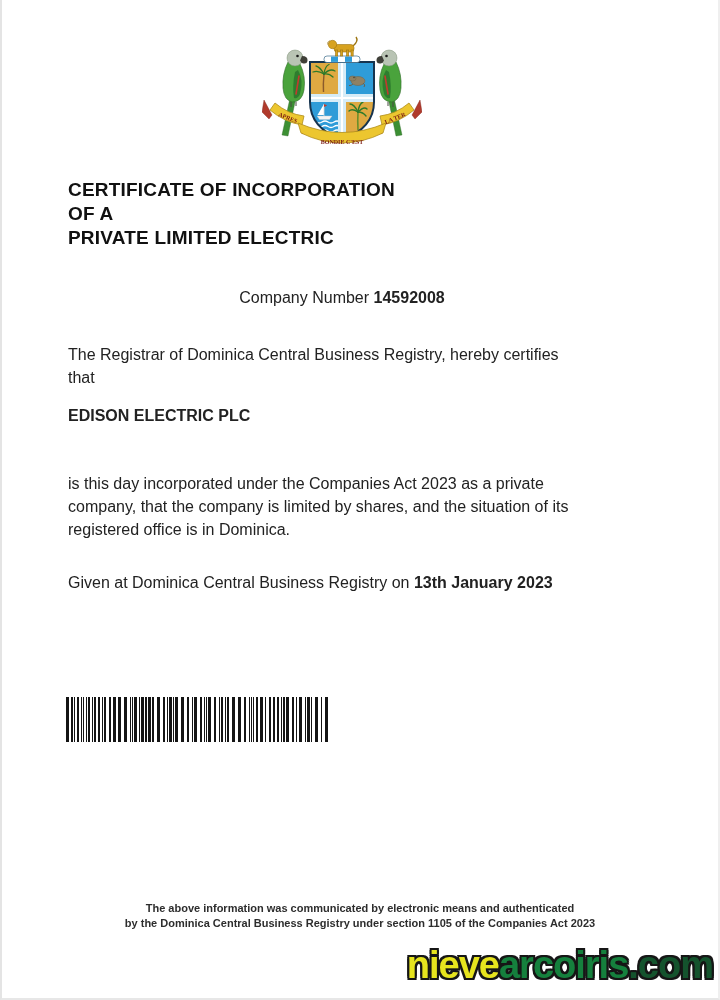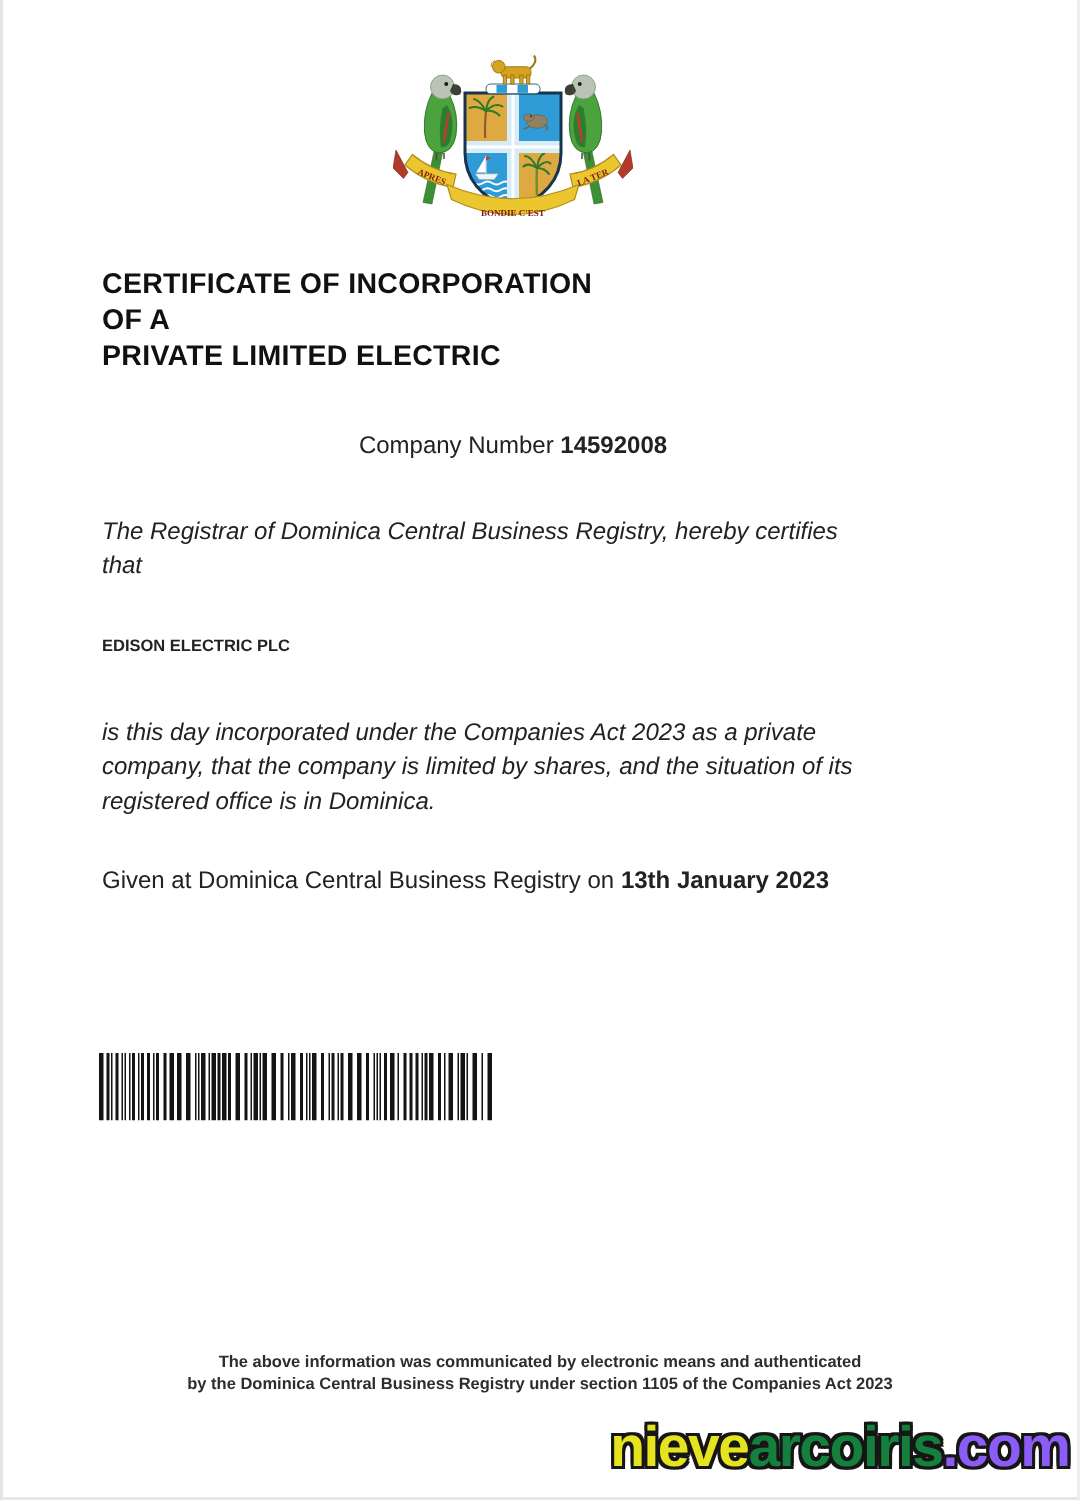--- a/index.html
+++ b/index.html
@@ -18,23 +18,23 @@
   .content{margin-left:66px;width:548px;}
   .arms-wrap{width:160px;height:118px;margin:36px auto 0 auto;}
   .title-block{
     margin-top:24px;
     font-size:19px;font-weight:bold;line-height:24px;color:#111;
     letter-spacing:.2px;
   }
   .company-number{margin-top:38px;text-align:center;font-size:16px;line-height:19px;}
   .company-number b{font-weight:bold;}
   .para{margin-top:36px;font-size:16px;line-height:23px;max-width:548px;}
-  .para div{white-space:nowrap;font-style:italic;}
-  .company-name{margin-top:31px;font-size:11px;font-weight:bold;line-height:23px;}
-  .para2{margin-top:34px;}
+  .para div{white-space:nowrap;}
+  .company-name{margin-top:15px;font-size:16px;font-weight:bold;line-height:23px;}
+  .para2{margin-top:45px;}
   .given-line{margin-top:30px;font-size:16px;line-height:23px;white-space:nowrap;}
   .given-line b{font-weight:bold;}
   .barcode{
     margin-top:103px;margin-left:-2px;
     height:45px;width:268px;
     display:flex;align-items:stretch;overflow:hidden;
   }
   .barcode span{flex:none;height:100%;}
   .barcode-text{margin-top:8px;font-size:13px;letter-spacing:.5px;color:#1d1d1d;}
   .footer{
@@ -261,15 +261,15 @@
       </div>
 
   </div>
 
   <div class="footer">
     <div>The above information was communicated by electronic means and authenticated</div>
     <div>by the Dominica Central Business Registry under section 1105 of the Companies Act 2023</div>
   </div>
 
   <div class="watermark">
-    <span style="color: rgb(230, 228, 30);">nieve</span><span style="color: #15803d;">arcoiris</span><span style="color: #8b5cf6;">.com</span>
+    <span style="color: rgb(230, 228, 30);">nieve</span><span style="color: #15803d;">arcoiris</span><span style="color: #14532d;">.com</span>
   </div>
 </div>
 
 </body></html>

